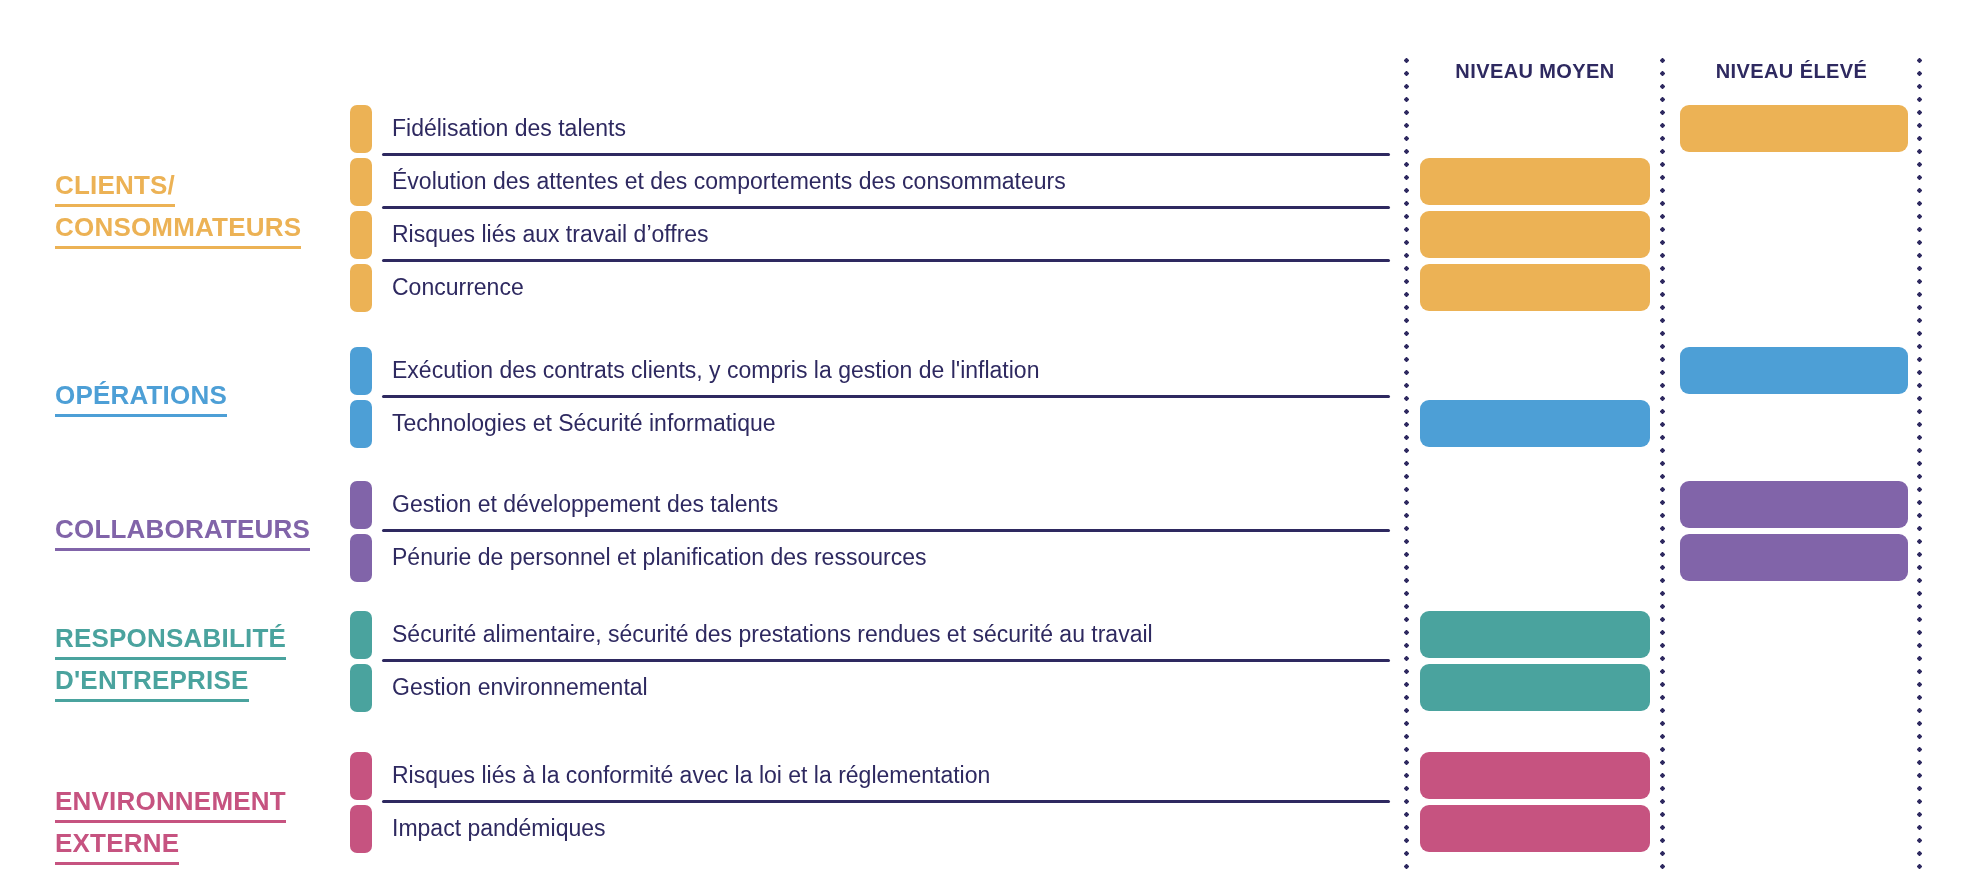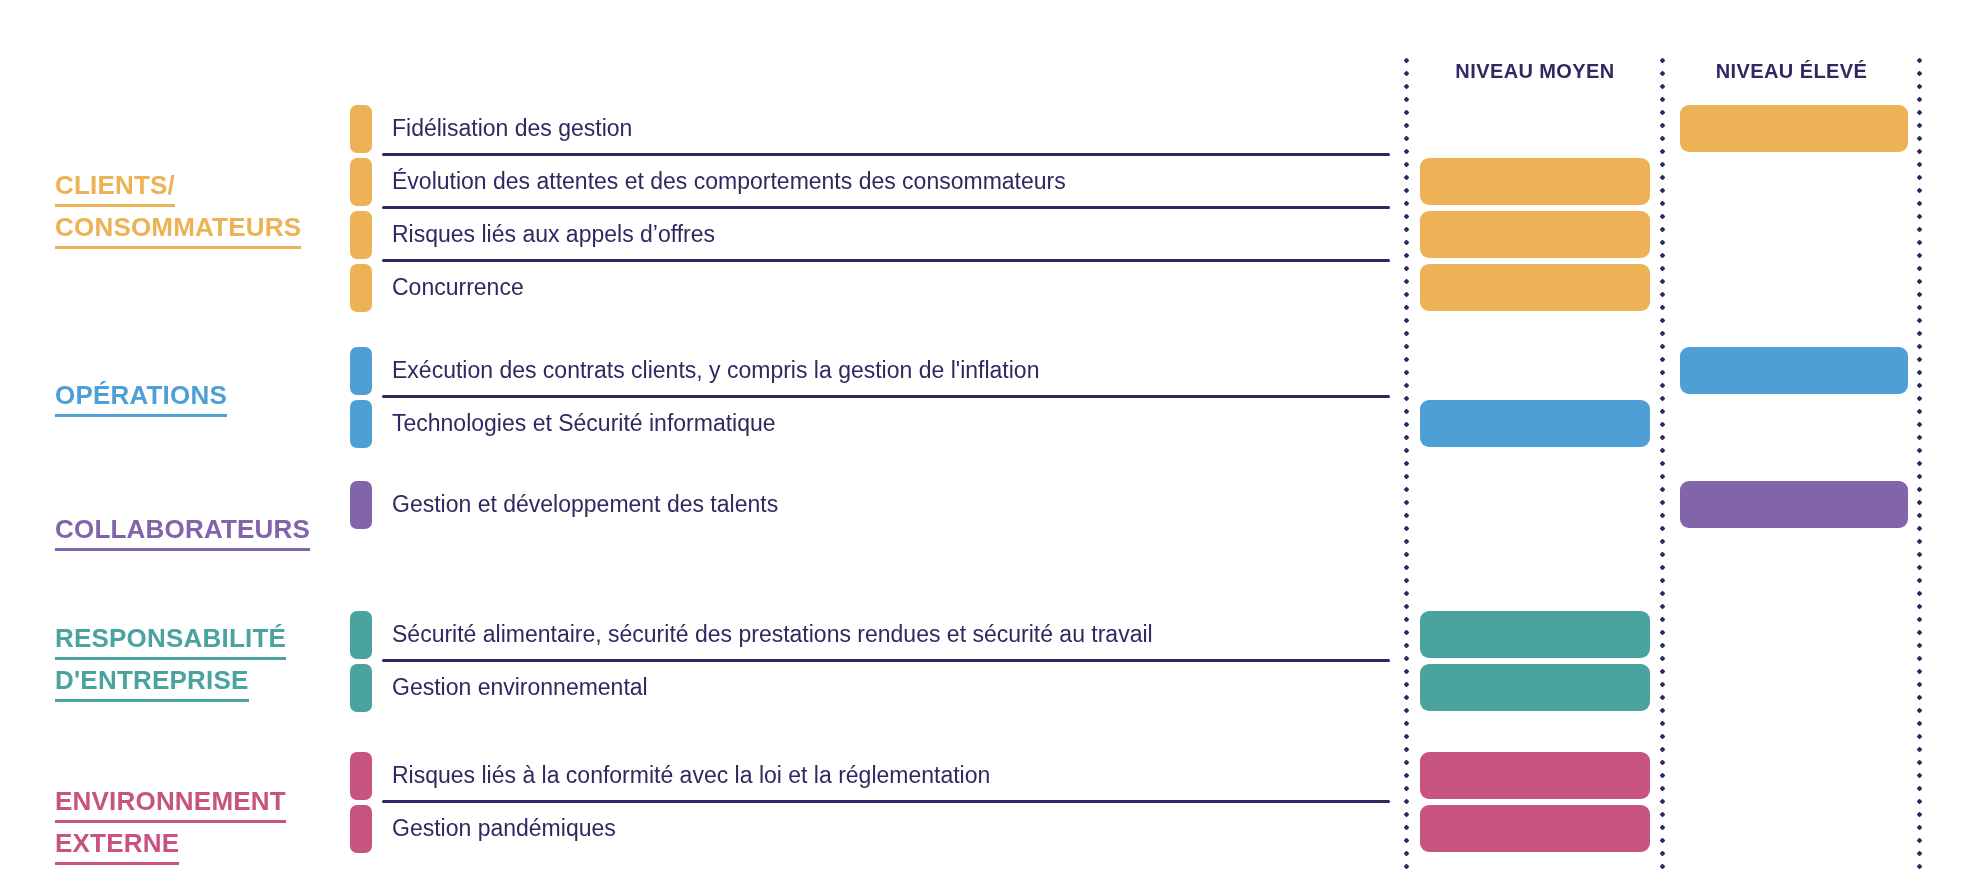--- a/index.html
+++ b/index.html
@@ -108,31 +108,31 @@
     <span>D'ENTREPRISE</span>
   </div>
   <div class="cat s-environnement">
     <span>ENVIRONNEMENT</span>
     <span>EXTERNE</span>
   </div>
 
   <div class="sec s-clients">
     <div class="row">
       <span class="tick"></span>
-      <span class="risk-label">Fidélisation des gestion</span>
+      <span class="risk-label">Fidélisation des talents</span>
       <span class="bar eleve"></span>
     </div>
     <div class="row">
       <span class="tick"></span>
       <span class="risk-label">Évolution des attentes et des comportements des consommateurs</span>
       <span class="bar moyen"></span>
     </div>
     <div class="row">
       <span class="tick"></span>
-      <span class="risk-label">Risques liés aux appels d’offres</span>
+      <span class="risk-label">Risques liés aux travail d’offres</span>
       <span class="bar moyen"></span>
     </div>
     <div class="row">
       <span class="tick"></span>
       <span class="risk-label">Concurrence</span>
       <span class="bar moyen"></span>
     </div>
   </div>
 
   <div class="sec s-operations">
@@ -147,20 +147,25 @@
       <span class="bar moyen"></span>
     </div>
   </div>
 
   <div class="sec s-collaborateurs">
     <div class="row">
       <span class="tick"></span>
       <span class="risk-label">Gestion et développement des talents</span>
       <span class="bar eleve"></span>
     </div>
+    <div class="row">
+      <span class="tick"></span>
+      <span class="risk-label">Pénurie de personnel et planification des ressources</span>
+      <span class="bar eleve"></span>
+    </div>
   </div>
 
   <div class="sec s-responsabilite">
     <div class="row">
       <span class="tick"></span>
       <span class="risk-label">Sécurité alimentaire, sécurité des prestations rendues et sécurité au travail</span>
       <span class="bar moyen"></span>
     </div>
     <div class="row">
       <span class="tick"></span>
@@ -170,18 +175,18 @@
   </div>
 
   <div class="sec s-environnement">
     <div class="row">
       <span class="tick"></span>
       <span class="risk-label">Risques liés à la conformité avec la loi et la réglementation</span>
       <span class="bar moyen"></span>
     </div>
     <div class="row">
       <span class="tick"></span>
-      <span class="risk-label">Gestion pandémiques</span>
+      <span class="risk-label">Impact pandémiques</span>
       <span class="bar moyen"></span>
     </div>
   </div>
 
 </div>
 
 </body></html>

